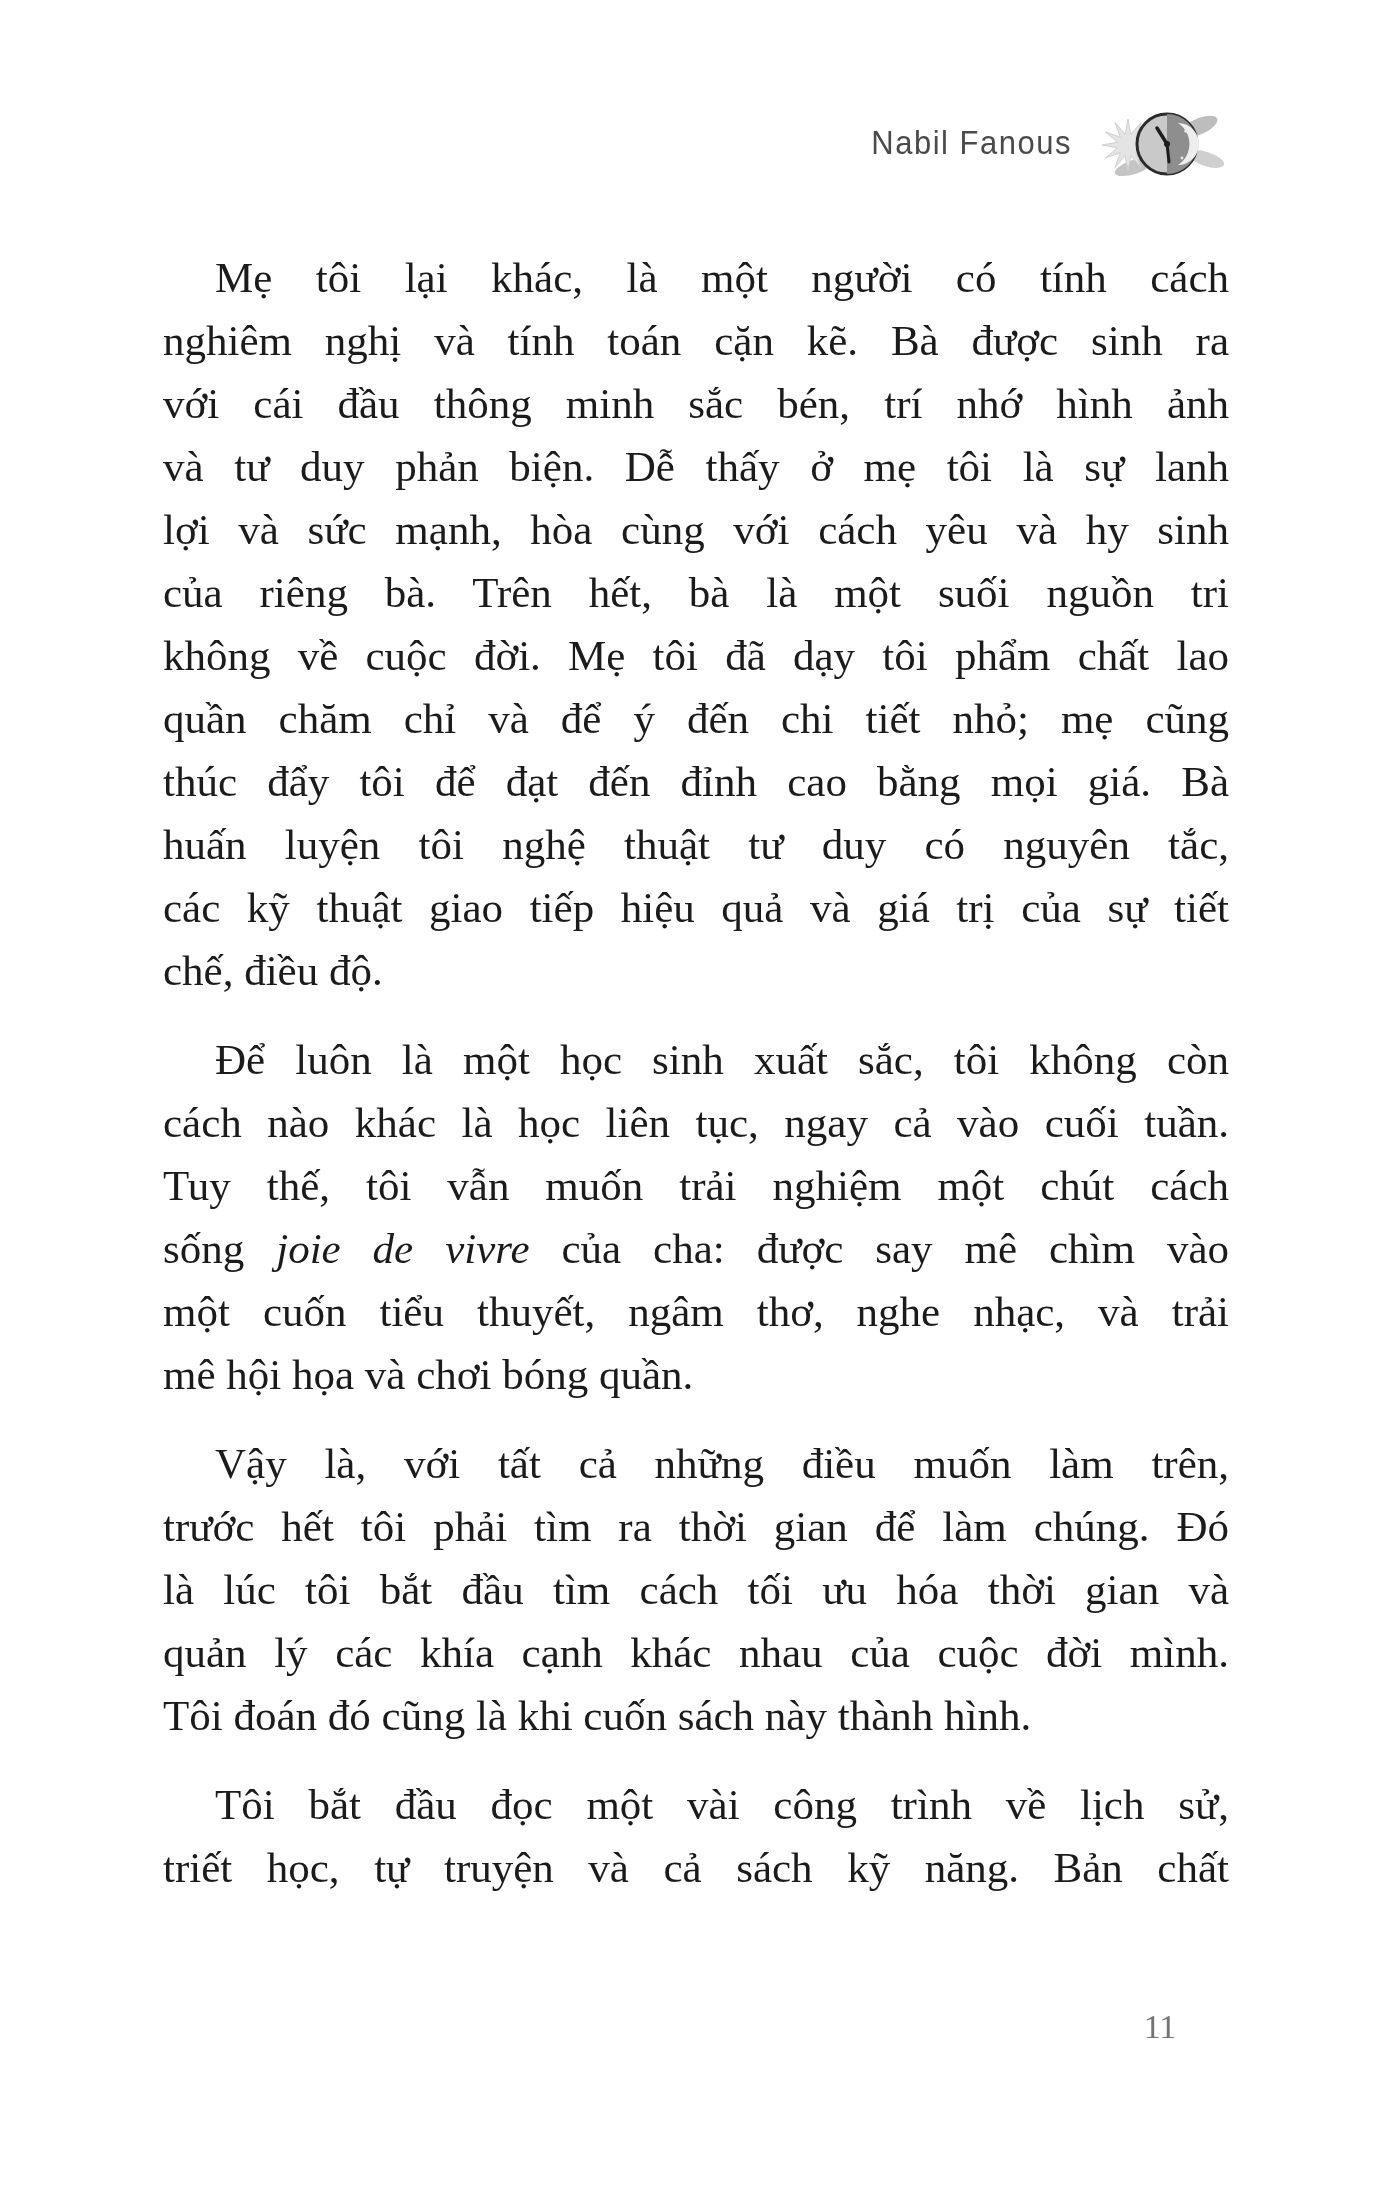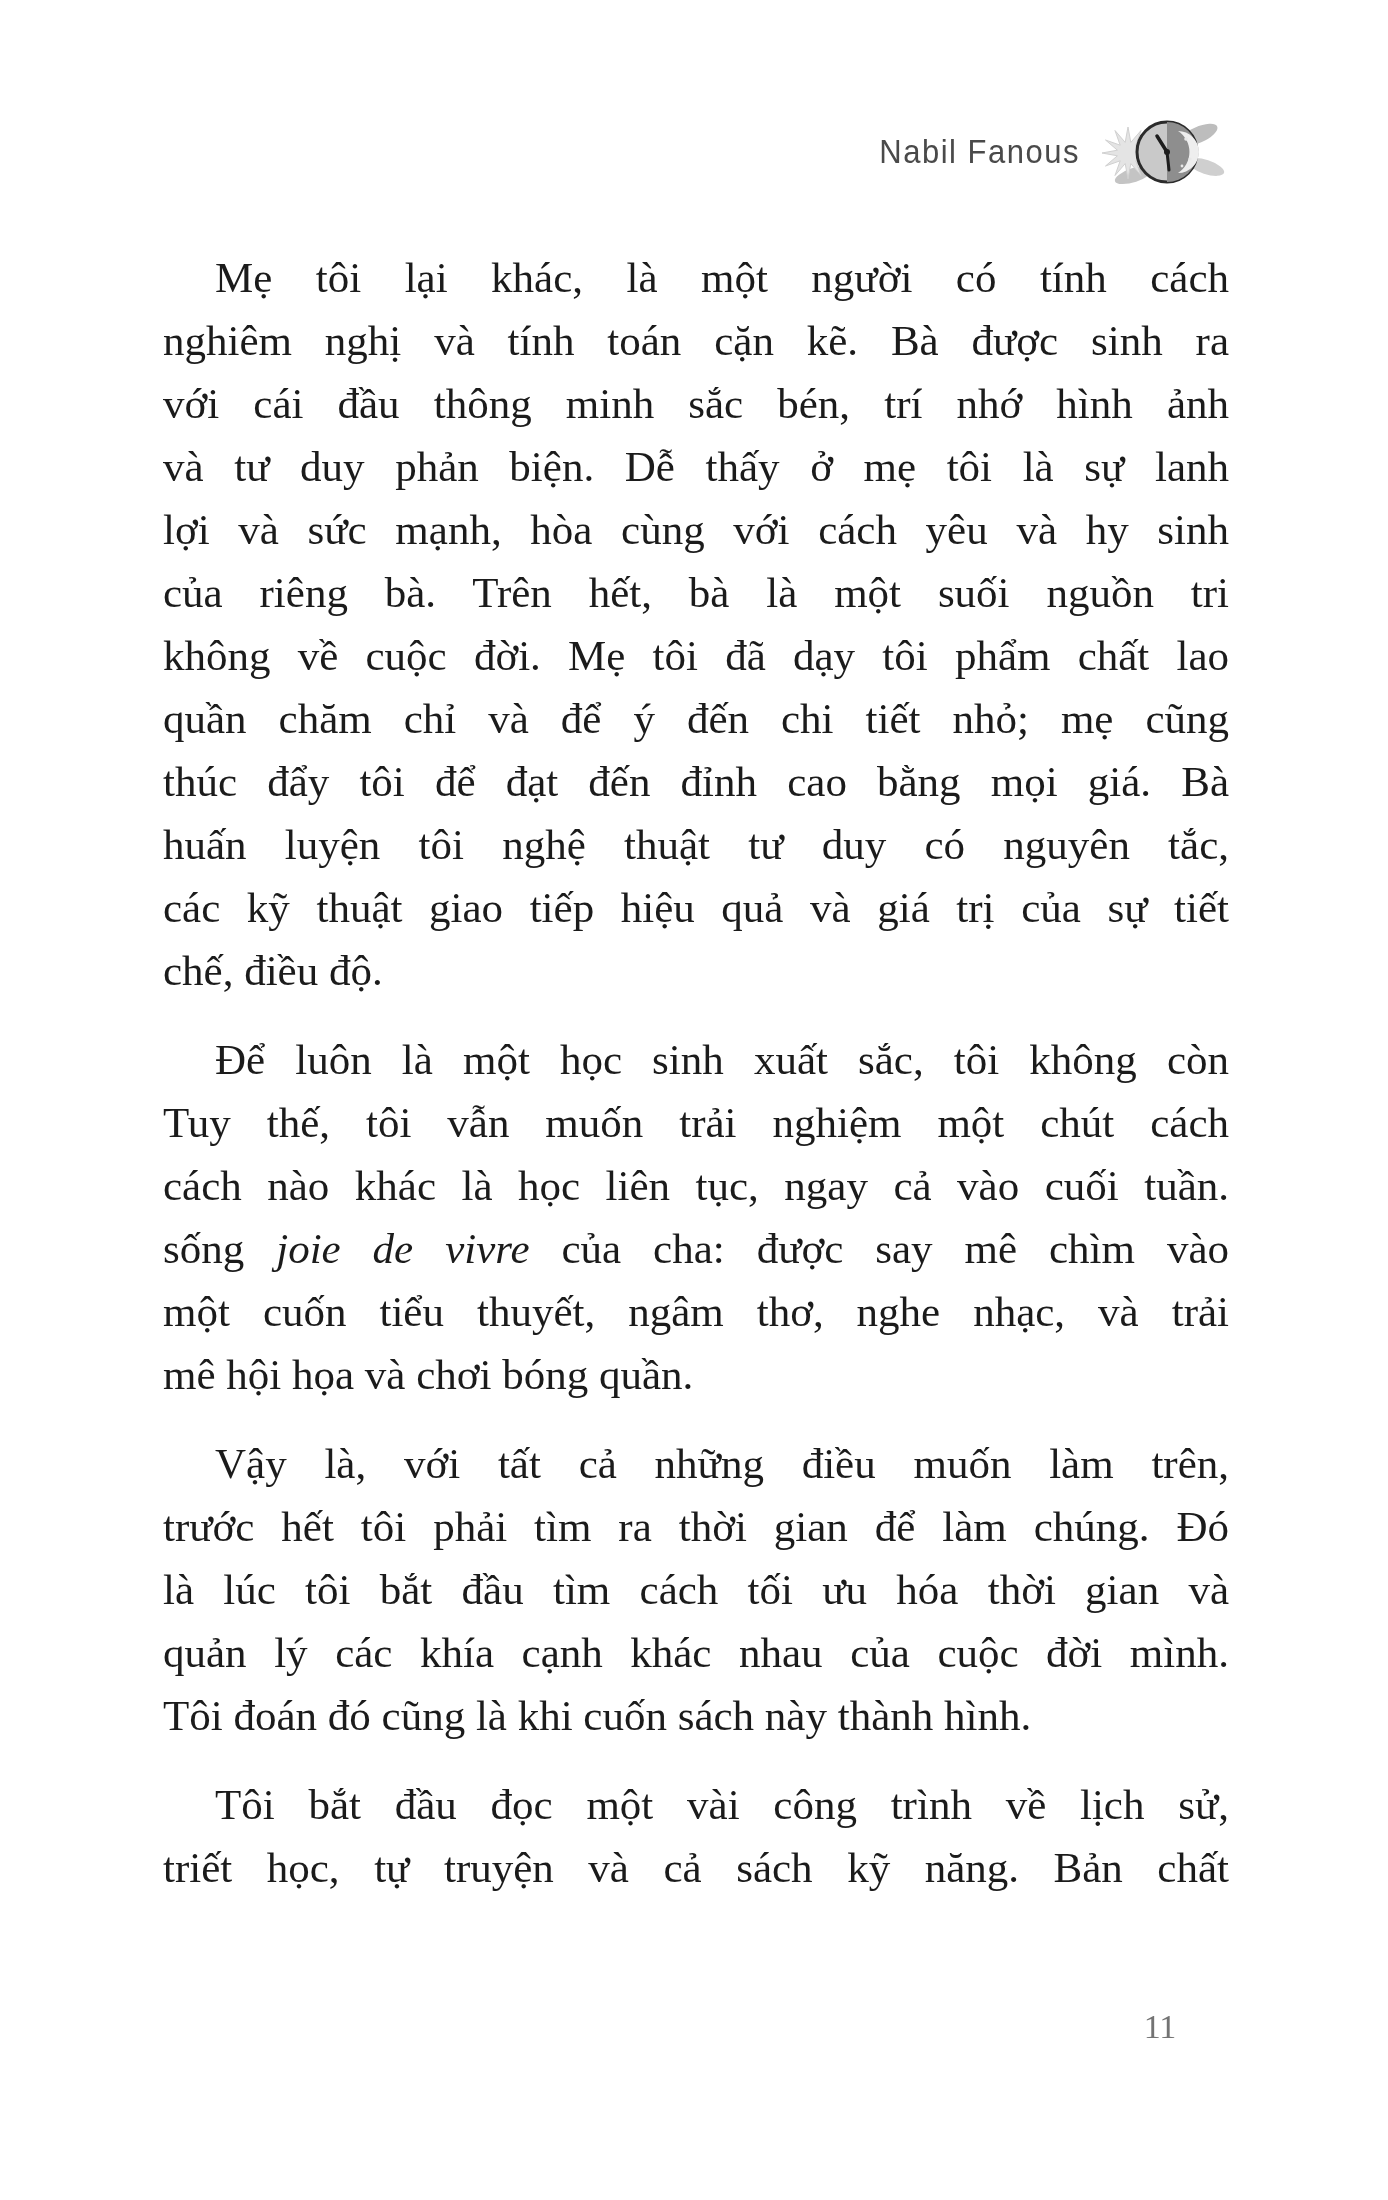--- a/index.html
+++ b/index.html
@@ -8,28 +8,28 @@
     position: relative;
     width: 1388px;
     height: 2200px;
     margin: 0 auto;
     background: #ffffff;
     overflow: hidden;
     font-family: "Liberation Serif", "DejaVu Serif", serif;
   }
   .header {
     position: absolute;
-    top: 112px;
+    top: 104px;
     left: 0;
     right: 148px;
     height: 80px;
     display: flex;
     justify-content: flex-end;
     align-items: center;
-    gap: 14px;
+    gap: 22px;
   }
   .header-author {
     font-family: "Liberation Sans", "DejaVu Sans", sans-serif;
     font-weight: 400;
     font-size: 31px;
     letter-spacing: 1.5px;
     color: #4a4a4a;
     transform: scaleY(1.05);
   }
   .header-logo { width: 146px; height: 86px; flex: 0 0 auto; }
@@ -108,22 +108,22 @@
       <div class="line">không về cuộc đời. Mẹ tôi đã dạy tôi phẩm chất lao</div>
       <div class="line">quần chăm chỉ và để ý đến chi tiết nhỏ; mẹ cũng</div>
       <div class="line">thúc đẩy tôi để đạt đến đỉnh cao bằng mọi giá. Bà</div>
       <div class="line">huấn luyện tôi nghệ thuật tư duy có nguyên tắc,</div>
       <div class="line">các kỹ thuật giao tiếp hiệu quả và giá trị của sự tiết</div>
       <div class="line end">chế, điều độ.</div>
     </div>
 
     <div class="paragraph">
       <div class="line start">Để luôn là một học sinh xuất sắc, tôi không còn</div>
+      <div class="line">cách nào khác là học liên tục, ngay cả vào cuối tuần.</div>
       <div class="line">Tuy thế, tôi vẫn muốn trải nghiệm một chút cách</div>
-      <div class="line">cách nào khác là học liên tục, ngay cả vào cuối tuần.</div>
       <div class="line"><span>sống </span><span class="italic">joie de vivre</span><span> của cha: được say mê chìm vào</span></div>
       <div class="line">một cuốn tiểu thuyết, ngâm thơ, nghe nhạc, và trải</div>
       <div class="line end">mê hội họa và chơi bóng quần.</div>
     </div>
 
     <div class="paragraph">
       <div class="line start">Vậy là, với tất cả những điều muốn làm trên,</div>
       <div class="line">trước hết tôi phải tìm ra thời gian để làm chúng. Đó</div>
       <div class="line">là lúc tôi bắt đầu tìm cách tối ưu hóa thời gian và</div>
       <div class="line">quản lý các khía cạnh khác nhau của cuộc đời mình.</div>

